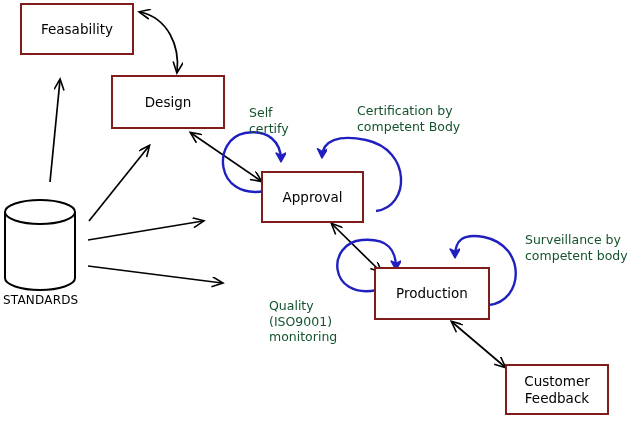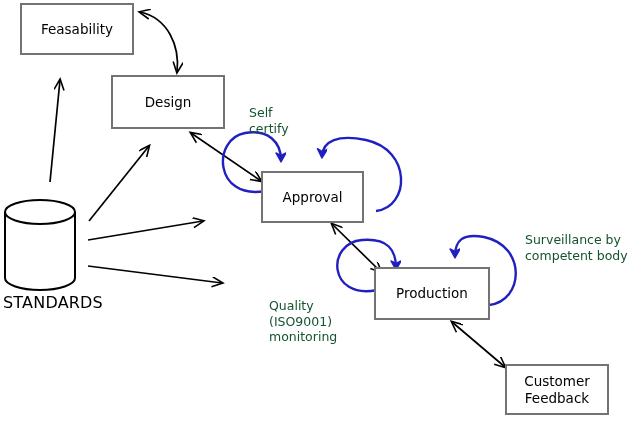--- a/index.html
+++ b/index.html
@@ -18,21 +18,21 @@
   #diagram-svg {
     position: absolute;
     left: 0;
     top: 0;
     width: 633px;
     height: 421px;
   }
   .node-box {
     position: absolute;
     box-sizing: border-box;
-    border: 2px solid #737373;
+    border: 2px solid #7f1d1d;
     background: #ffffff;
     display: flex;
     align-items: center;
     justify-content: center;
     text-align: center;
     color: #000000;
     font-size: 13.5px;
     line-height: 17px;
     font-family: "DejaVu Sans", sans-serif;
   }
@@ -40,21 +40,21 @@
     position: absolute;
     color: #14532d;
     font-size: 12.5px;
     line-height: 15.5px;
     font-family: "DejaVu Sans", sans-serif;
     white-space: pre;
   }
   .store-label {
     position: absolute;
     color: #000000;
-    font-size: 16px;
+    font-size: 12px;
     font-family: "DejaVu Sans", sans-serif;
     letter-spacing: 0.2px;
   }
 </style>
 </head>
 <body>
 
 <div id="canvas">
 
   <svg id="diagram-svg" viewBox="0 0 633 421">
@@ -119,20 +119,22 @@
   <div class="node-box" style="left:505px; top:364px; width:104px; height:51px; white-space:pre;">
     <span>Customer
 Feedback</span>
   </div>
 
   <div class="store-label" style="left:3px; top:293px;">STANDARDS</div>
 
   <div class="annot" style="left:249px; top:105px;">Self
 certify</div>
 
+  <div class="annot" style="left:357px; top:103px;">Certification by
+competent Body</div>
 
   <div class="annot" style="left:525px; top:232px;">Surveillance by
 competent body</div>
 
   <div class="annot" style="left:269px; top:298px;">Quality
 (ISO9001)
 monitoring</div>
 
 </div>
 

